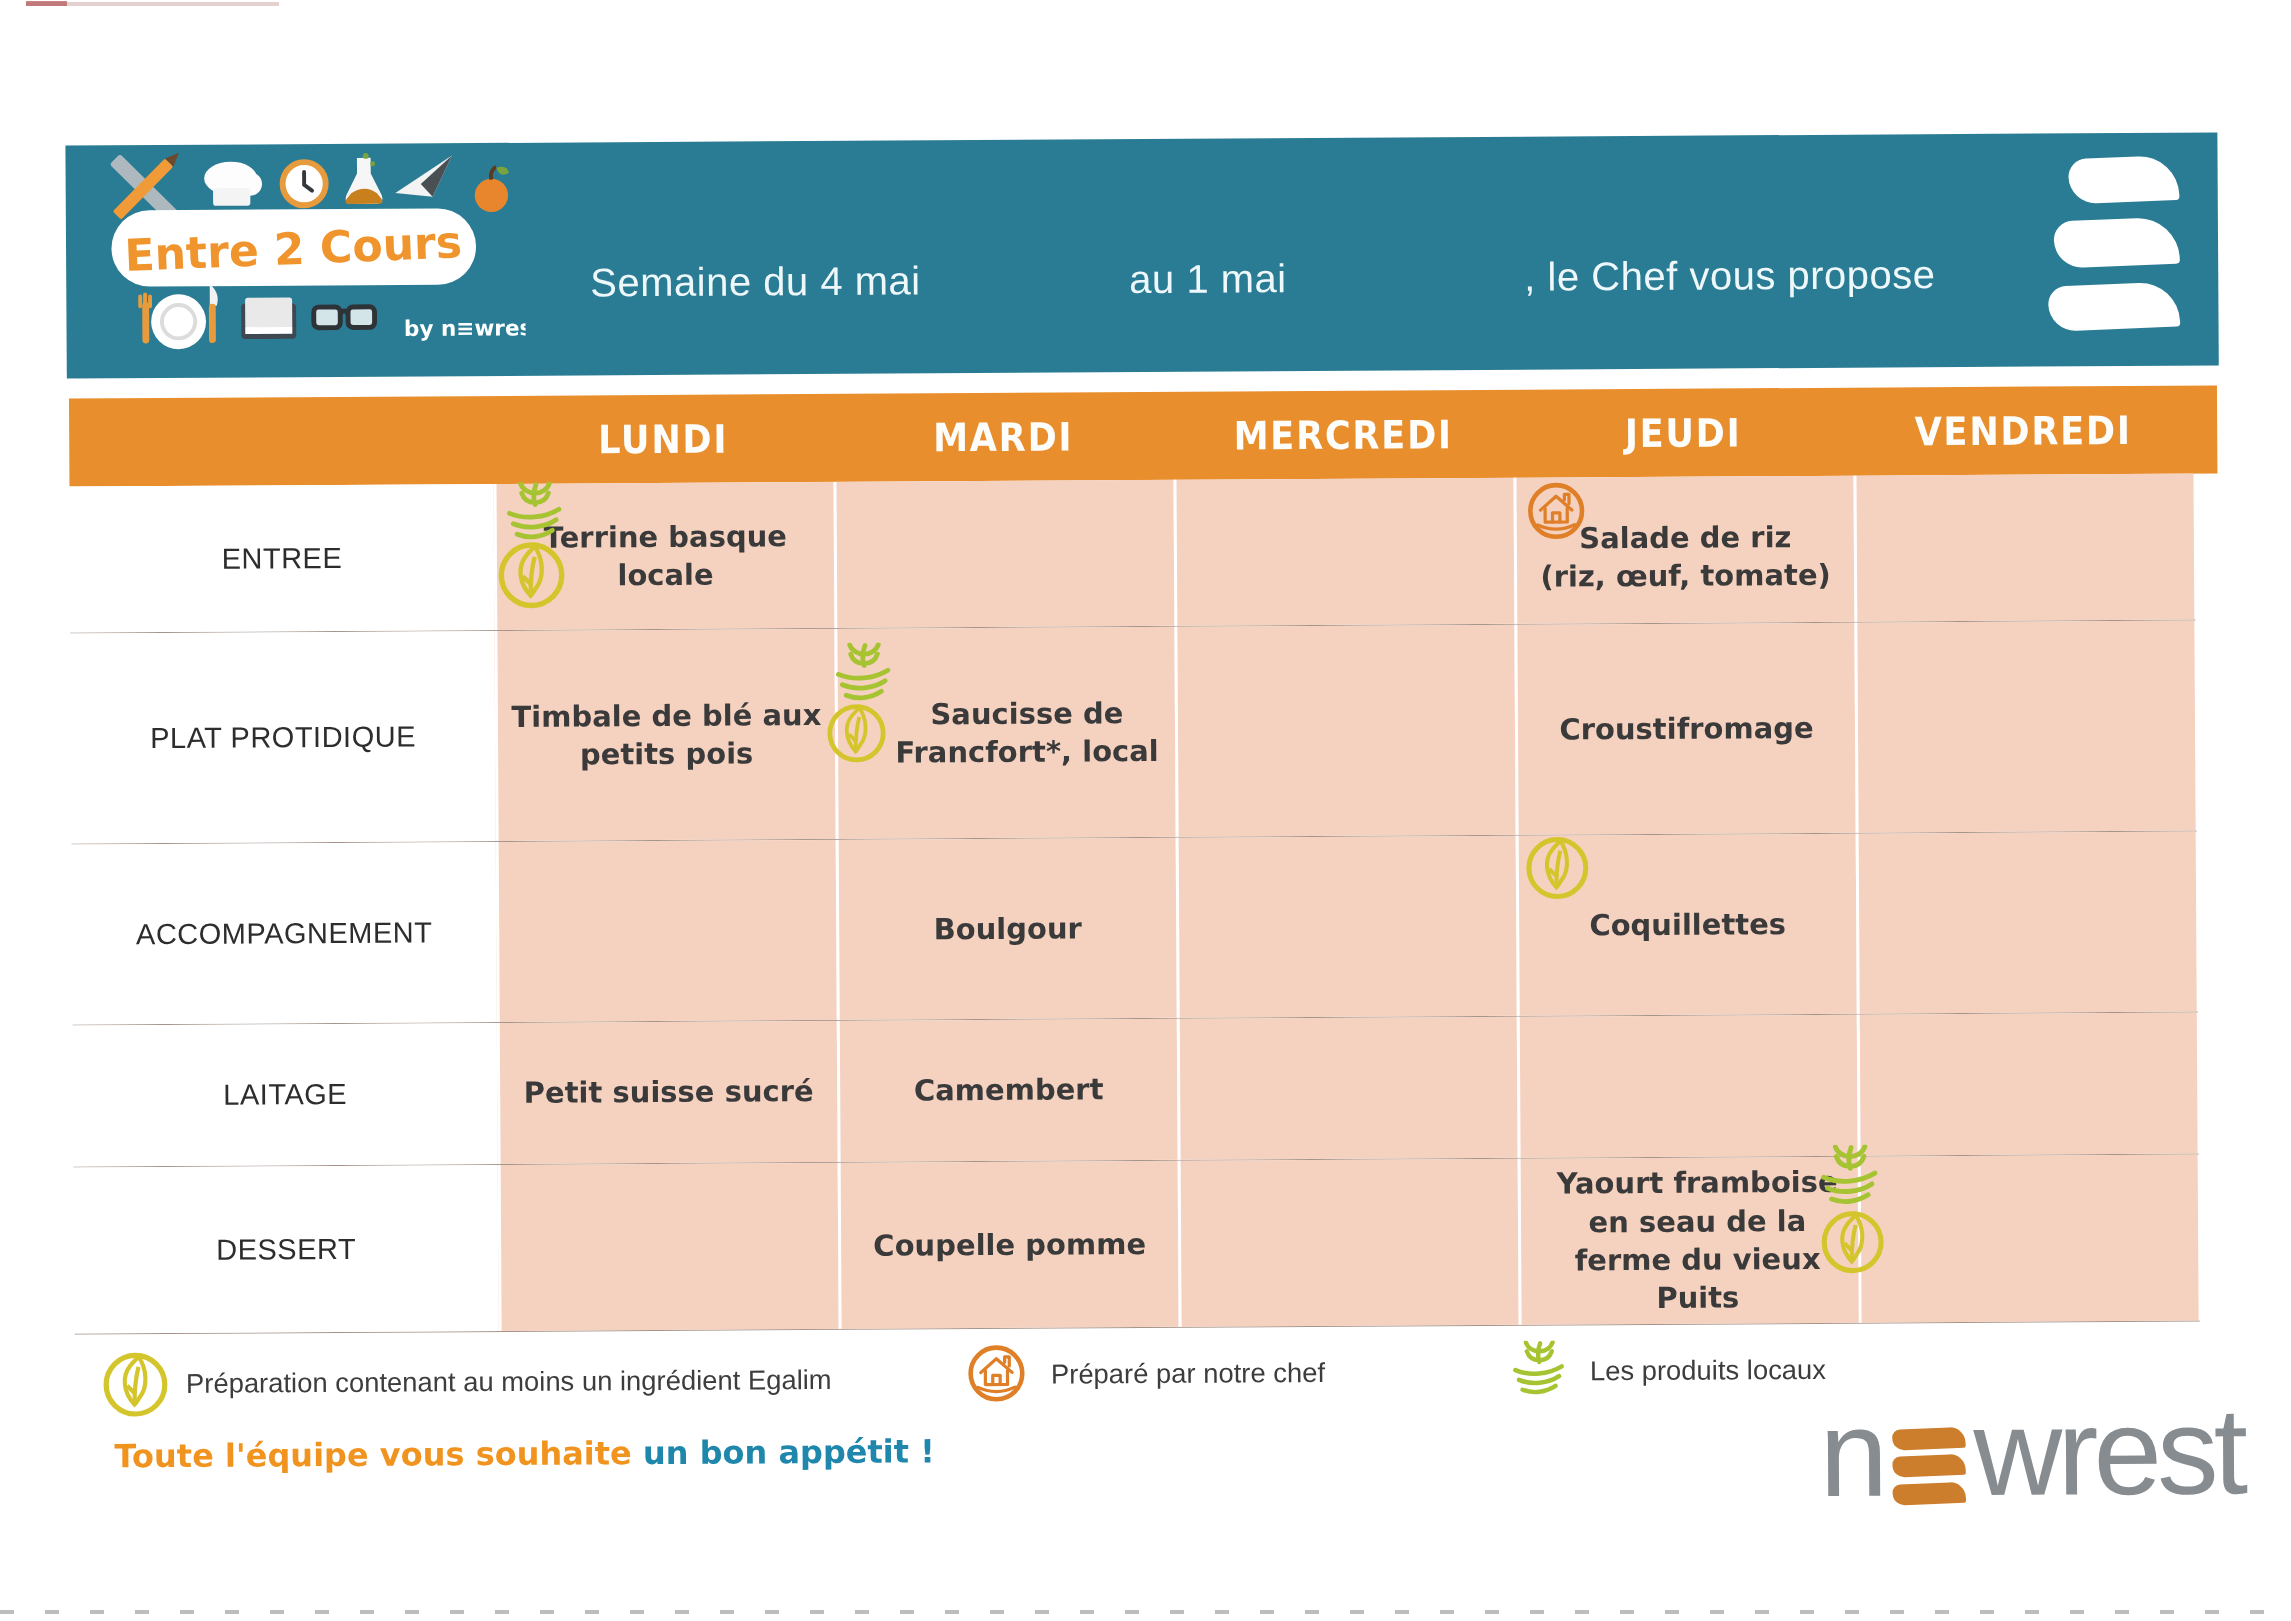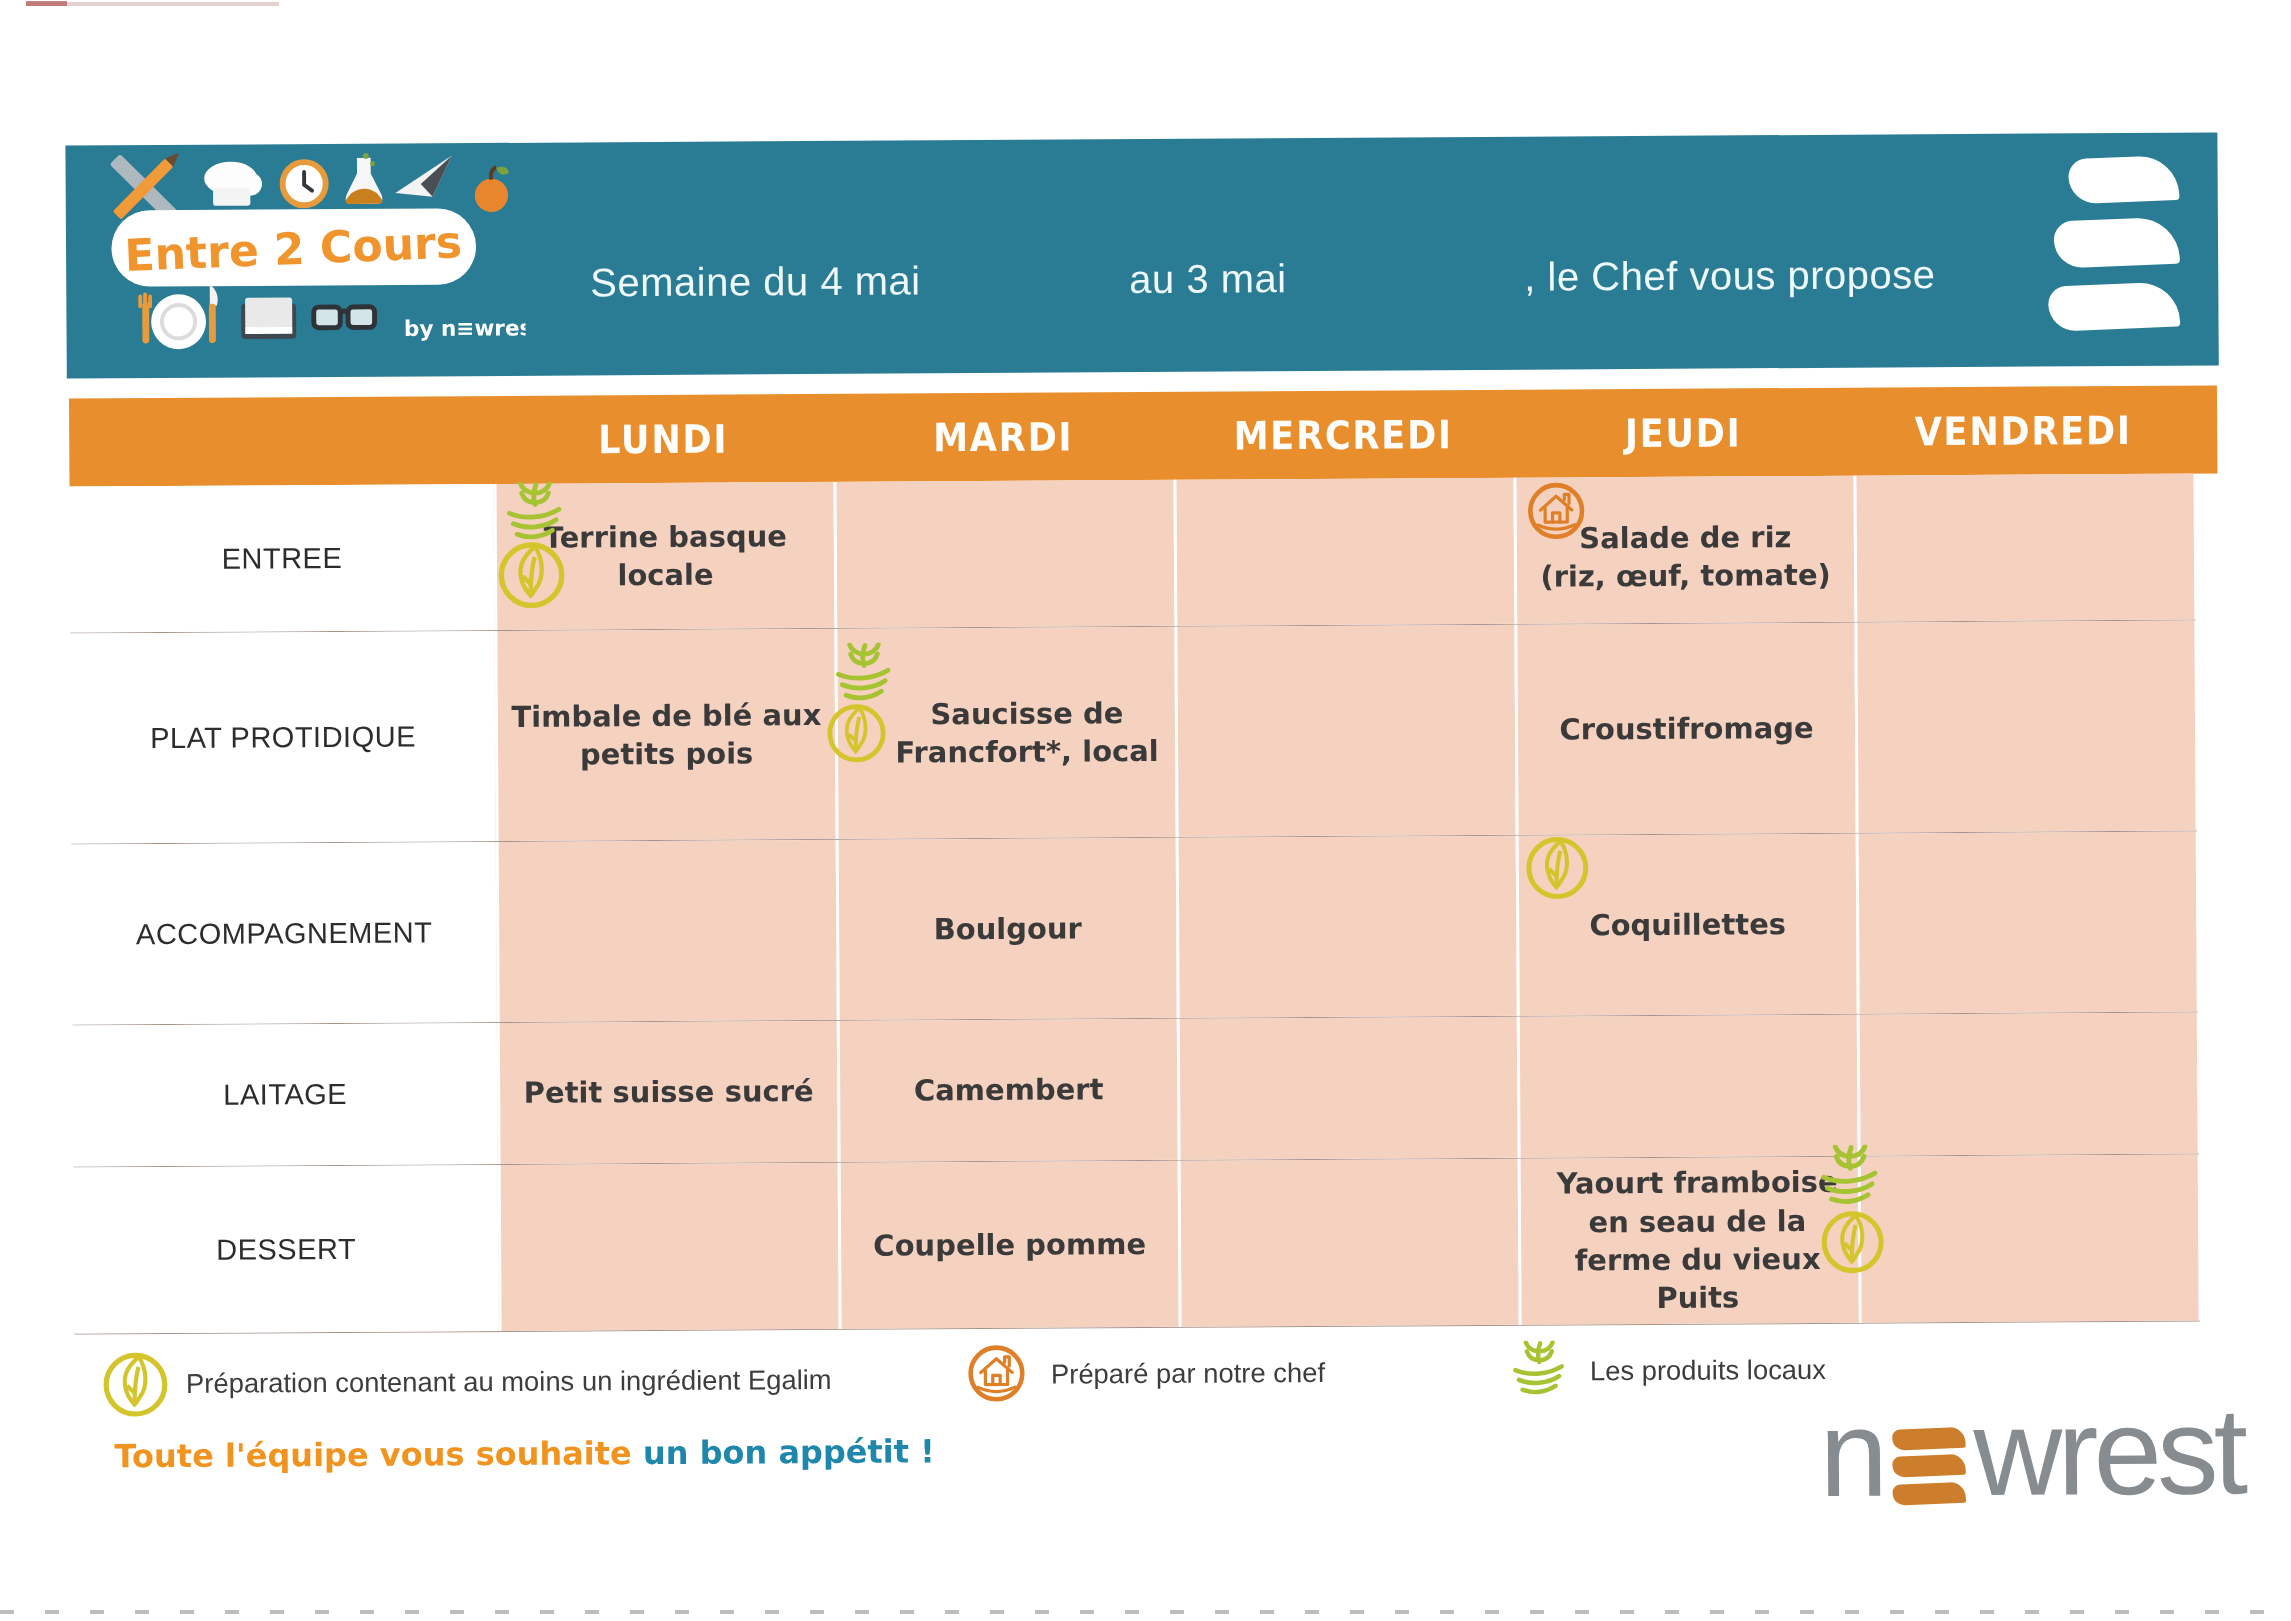--- a/index.html
+++ b/index.html
@@ -128,21 +128,21 @@
 
         <g stroke="#2e3338" stroke-width="5" fill="rgba(255,255,255,.8)">
           <rect x="234" y="158" width="27" height="21" rx="5"></rect>
           <rect x="269" y="158" width="27" height="21" rx="5"></rect>
           <path d="M261 165 q4 -6 8 0" fill="none"></path>
         </g>
         <text x="326" y="188" font-family="DejaVu Sans" font-size="22" font-weight="bold" fill="#ffffff">by n≡wrest</text>
       </svg>
 
       <span class="wk wk1">Semaine du 4 mai</span>
-      <span class="wk wk2">au 3 mai</span>
+      <span class="wk wk2">au 1 mai</span>
       <span class="wk wk3">, le Chef vous propose</span>
 
       <div class="nmark">
         <div class="nleaf l1"></div>
         <div class="nleaf l2"></div>
         <div class="nleaf l3"></div>
       </div>
     </div>
 
     <div class="dayshead">

